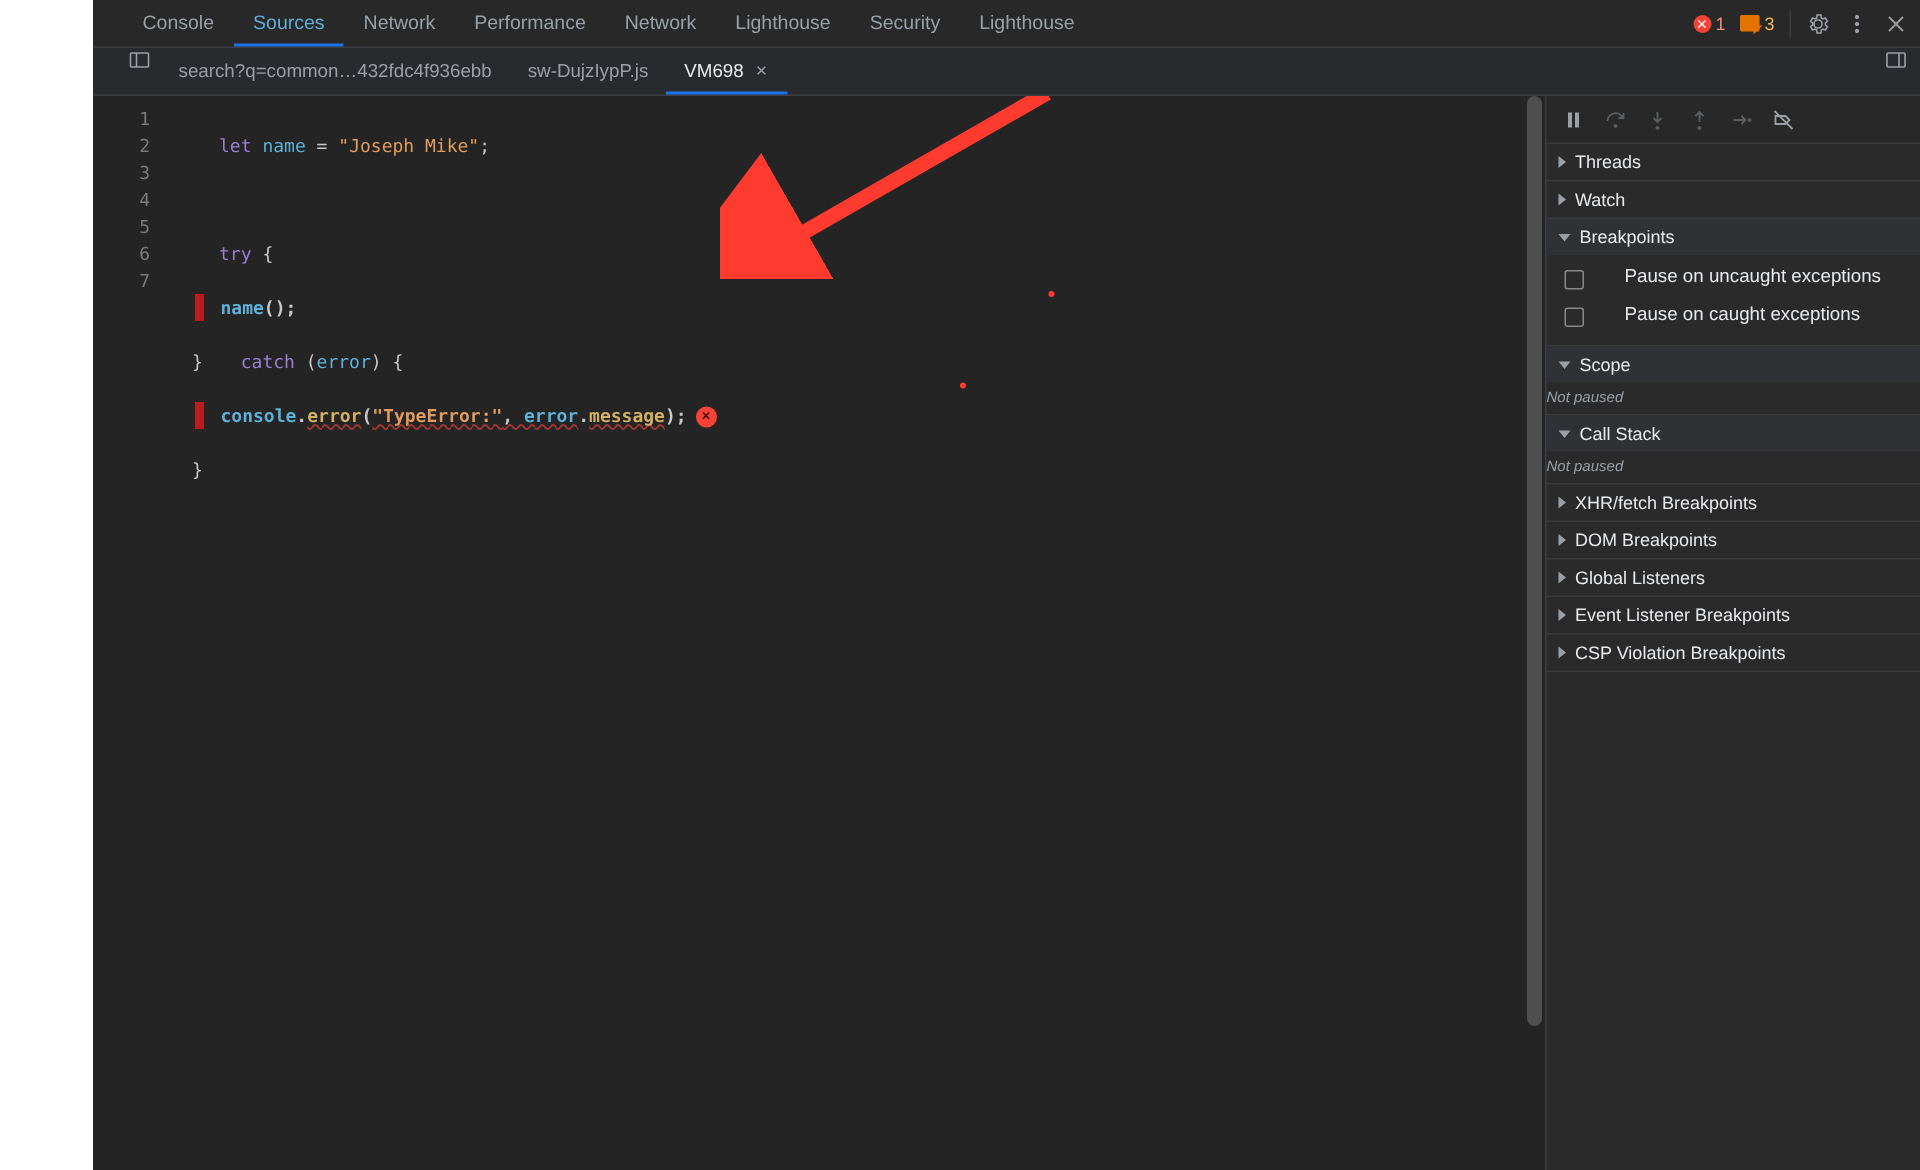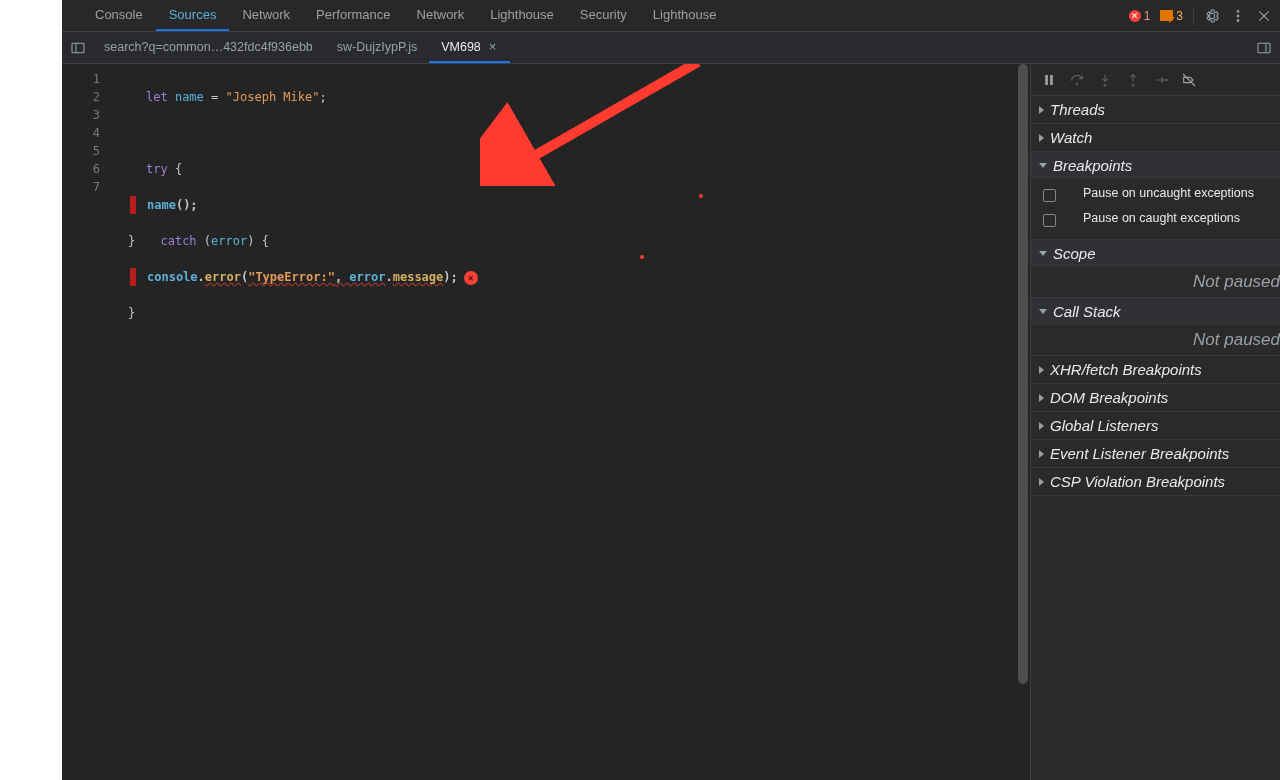--- a/index.html
+++ b/index.html
@@ -36,21 +36,21 @@
   .err-pill{display:flex;align-items:center;gap:3px;}
   .circ{width:12px;height:12px;border-radius:50%;display:inline-flex;align-items:center;justify-content:center;font-size:9px;color:#fff;}
   .circ.red{background:var(--red);}
   .sq.orange{width:13px;height:11px;background:#e37400;display:inline-flex;align-items:center;justify-content:center;color:#fff;font-size:8px;font-weight:bold;border-radius:1px;position:relative;}
   .sq.orange::after{content:"";position:absolute;right:-2px;bottom:-2px;border:3px solid transparent;border-top-color:#e37400;border-left-color:#e37400;}
   .divider{width:1px;height:18px;background:var(--line);}
   .icn{width:16px;height:16px;display:inline-flex;align-items:center;justify-content:center;color:var(--fg-dim);cursor:pointer;}
   .icn svg{width:16px;height:16px;fill:currentColor;stroke:currentColor;}
 
   
-  .filetabs{display:flex;align-items:center;height:32px;background:var(--bg-tabs);border-bottom:1px solid var(--line);padding-left:8px;}
+  .filetabs{display:flex;align-items:flex-start;height:32px;background:var(--bg-tabs);border-bottom:1px solid var(--line);padding-left:23px;}
   .filetabs .ftab{padding:0 12px;height:100%;display:flex;align-items:center;gap:6px;cursor:pointer;color:var(--fg-dim);font-size:12.5px;border-bottom:2px solid transparent;max-width:280px;}
   .filetabs .ftab.active{color:var(--hi);border-bottom-color:var(--tab-active);}
   .filetabs .ftab .close{font-size:13px;color:var(--fg-dim);padding:0 2px;}
   .filetabs .right{margin-left:auto;display:flex;align-items:center;gap:8px;padding-right:8px;}
 
   
   .body{flex:1;display:flex;overflow:hidden;}
 
   
   .codewrap{flex:1;display:flex;position:relative;background:var(--bg-code);overflow:hidden;}
@@ -71,29 +71,29 @@
 
   
   .arrow{position:absolute;pointer-events:none;}
   .dot{width:4px;height:4px;background:#ff3b30;border-radius:50%;position:absolute;}
 
   
   .debugger{width:250px;background:var(--bg-side);display:flex;flex-direction:column;border-left:1px solid var(--line);}
   .dbg-toolbar{height:32px;display:flex;align-items:center;gap:12px;padding:0 10px;border-bottom:1px solid var(--line2);background:var(--bg1);}
   .dbg-toolbar .icn{color:var(--fg-dim);}
   .section{border-bottom:1px solid var(--line2);}
-  .section-hd{display:flex;align-items:center;gap:6px;padding:5px 8px;font-size:15px;color:var(--hi);cursor:pointer;background:#303134;font-style:italic;}
+  .section-hd{display:flex;align-items:center;gap:6px;padding:5px 8px;font-size:12px;color:var(--hi);cursor:pointer;background:#303134;}
   .section-hd.plain{background:transparent;}
   .tri{width:0;height:0;border-style:solid;display:inline-block;}
   .tri.right{border-width:4px 0 4px 5px;border-color:transparent transparent transparent var(--fg-dim);}
   .tri.down{border-width:5px 4px 0 4px;border-color:var(--fg-dim) transparent transparent transparent;}
   .section-body{padding:4px 8px 6px 8px;}
   .chk{display:flex;align-items:flex-start;gap:24px;padding:3px 0;color:var(--hi);font-size:12.5px;}
   .chk input{appearance:none;width:13px;height:13px;border:1px solid #888;border-radius:2px;background:transparent;cursor:pointer;}
-  .empty{padding:5px 0;text-align:right;color:var(--fg-dim);font-style:italic;font-size:17px;}
+  .empty{padding:5px 0;text-align:left;color:var(--fg-dim);font-style:italic;font-size:10px;}
 </style>
 </head>
 <body>
 
 <div class="left-gutter"></div>
 
 <div class="main">
 
   <div class="toolbar">
     <div class="tabs">

